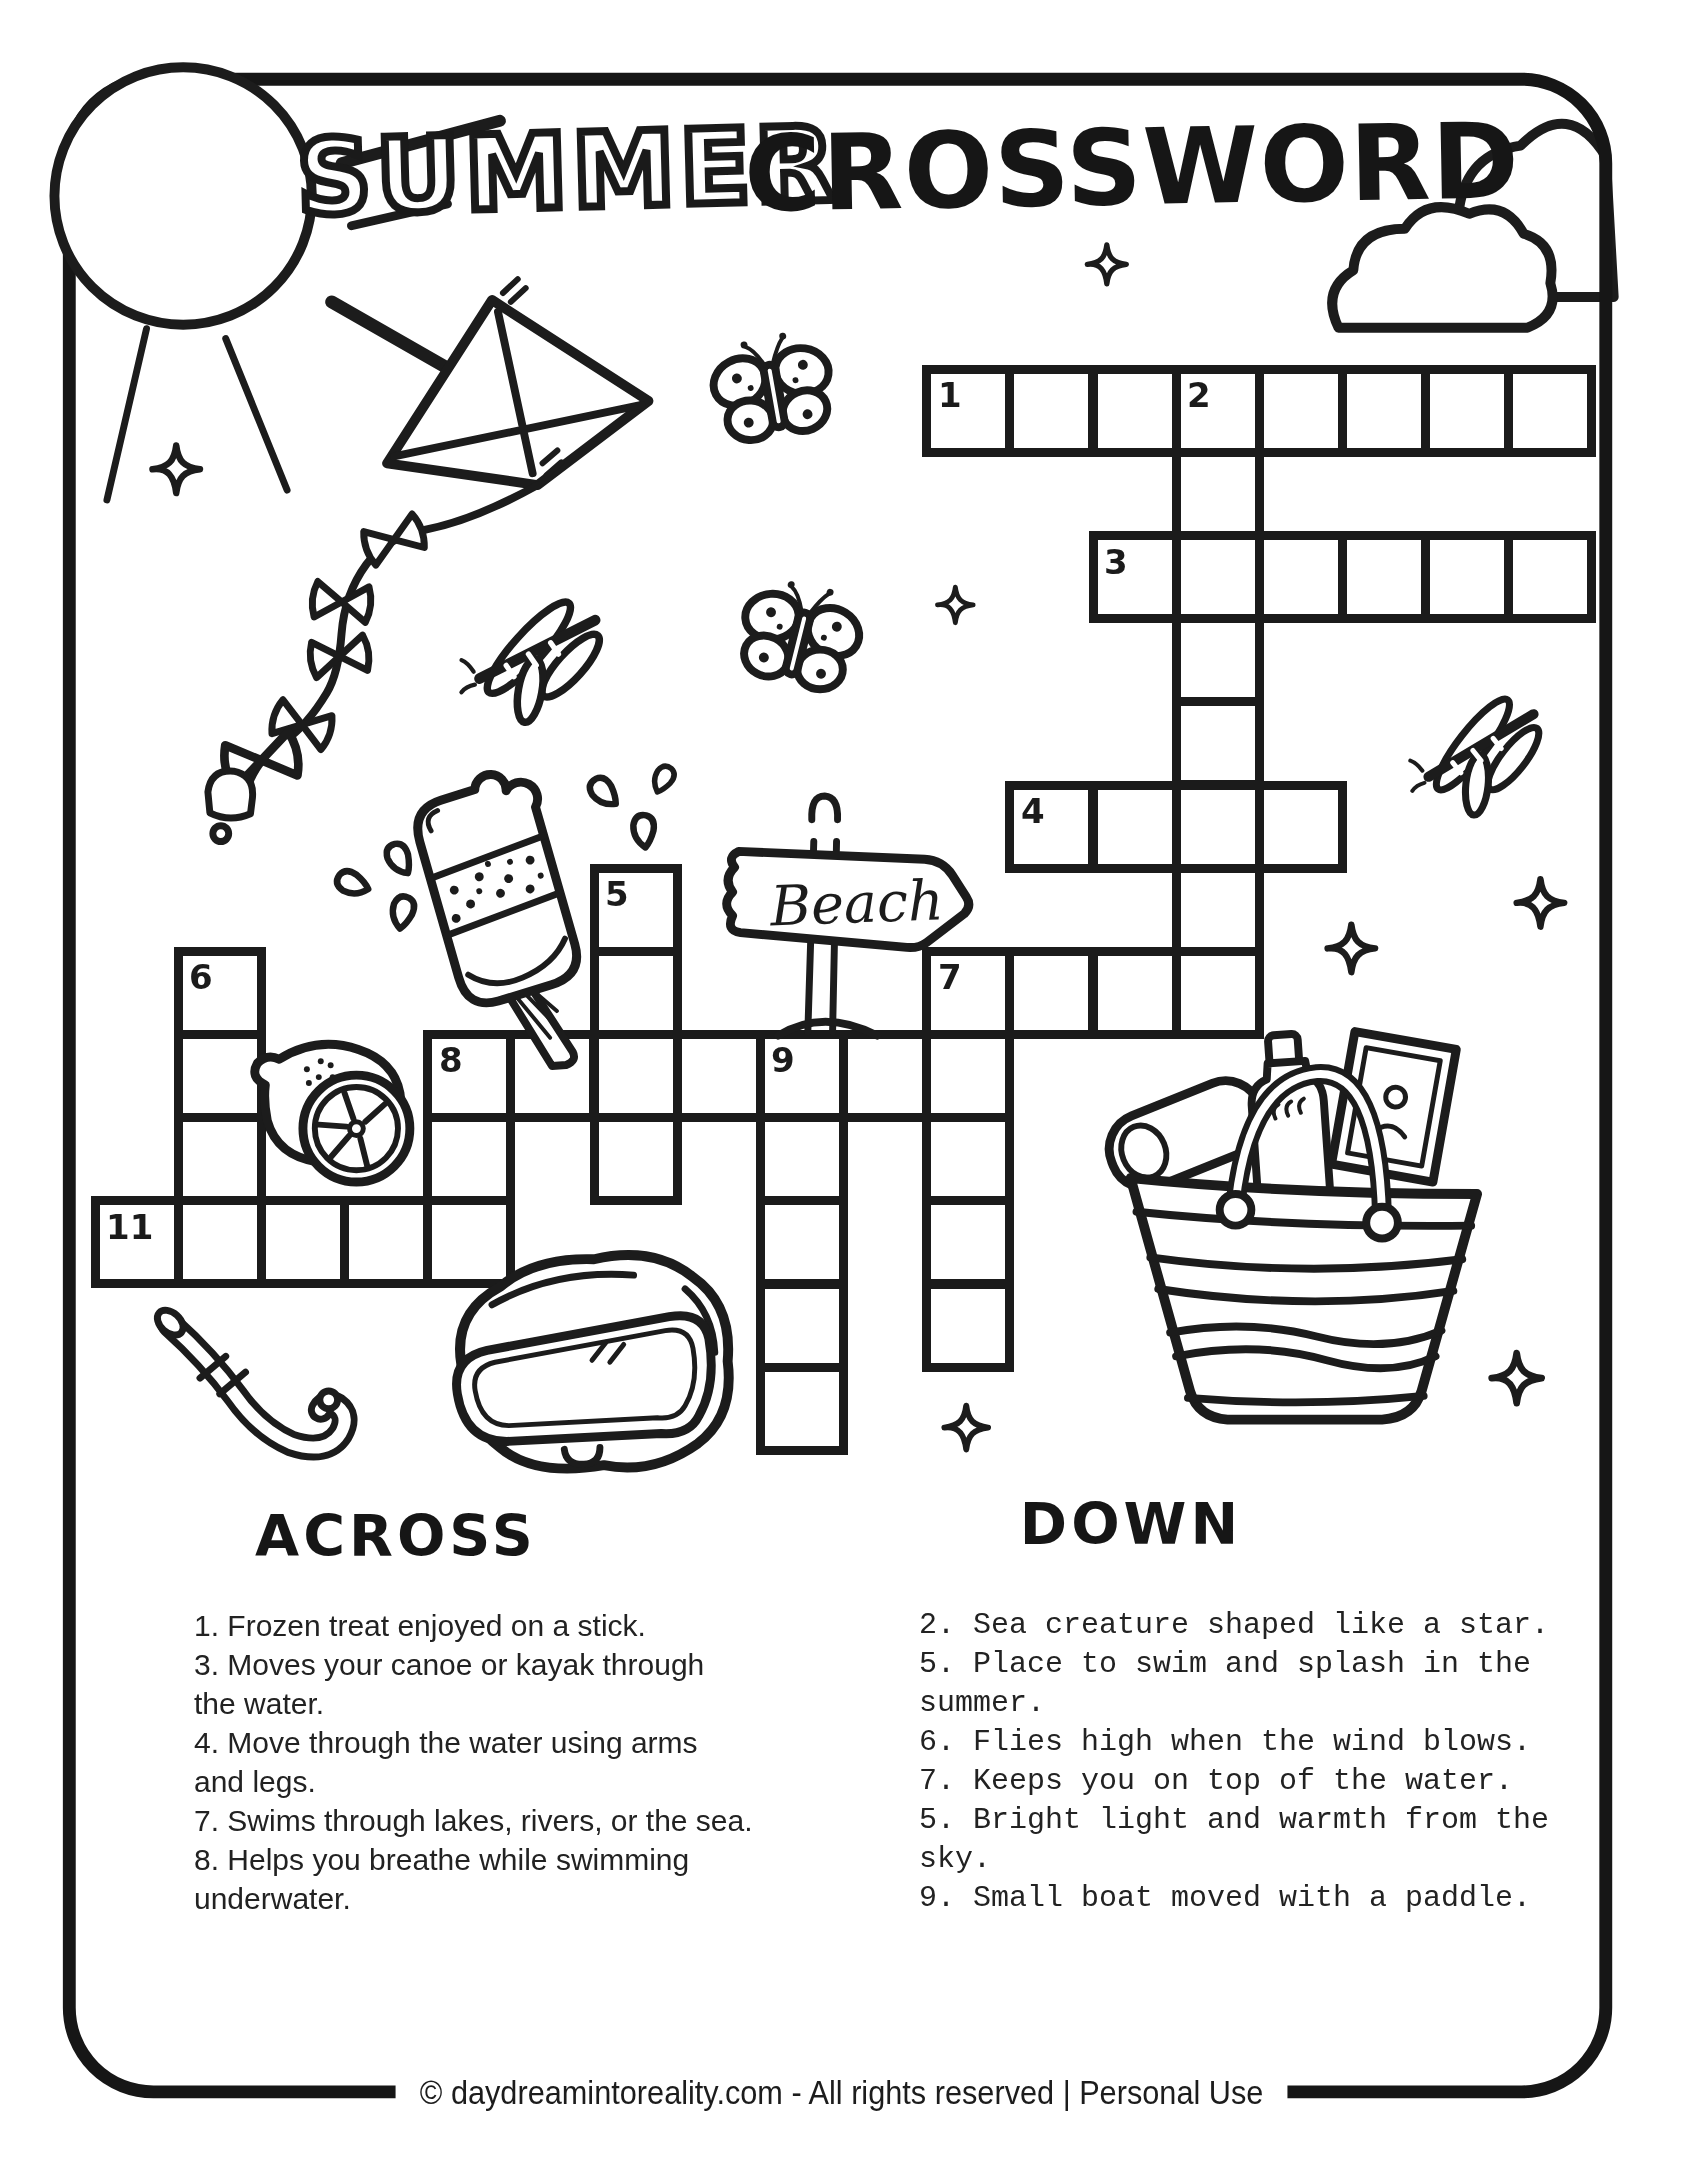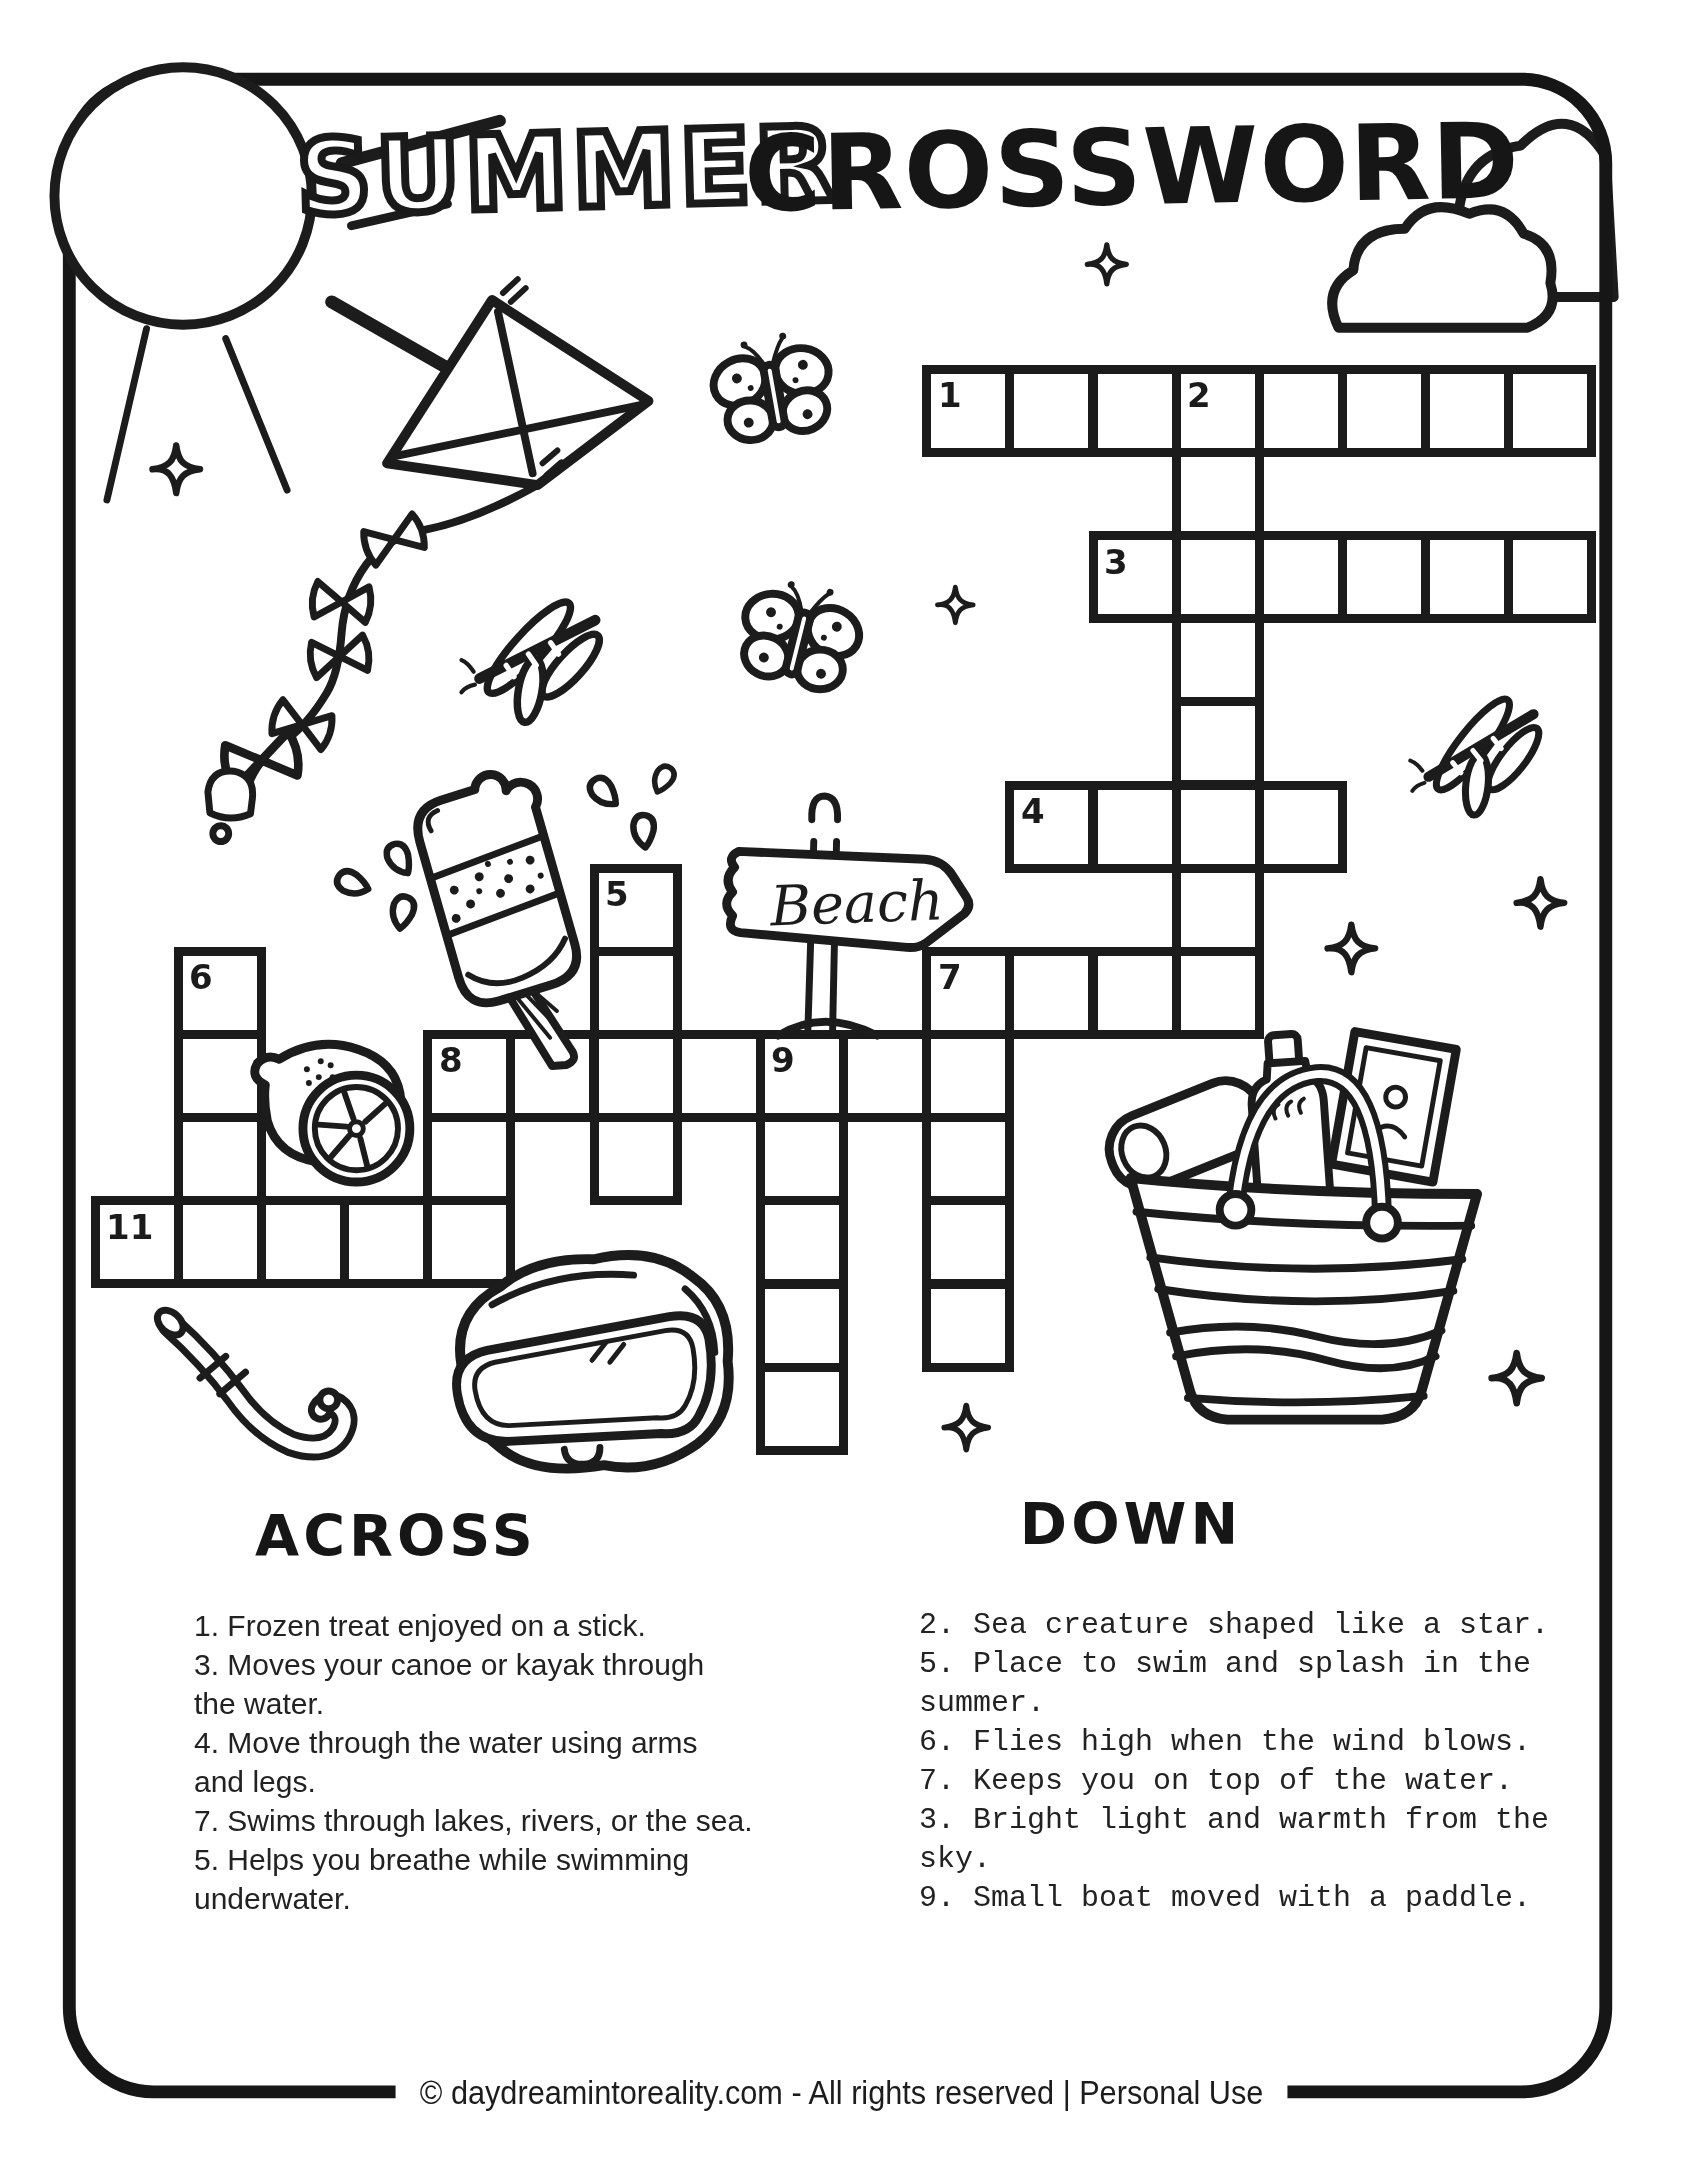--- a/index.html
+++ b/index.html
@@ -300,30 +300,30 @@
   <div class="txt section-heading" id="across-heading">ACROSS</div>
   <div class="txt section-heading" id="down-heading">DOWN</div>
 
   <div class="txt clue-col" id="across-clues">
       <div class="clue">1. Frozen treat enjoyed on a stick.</div>
       <div class="clue">3. Moves your canoe or kayak through
 the water.</div>
       <div class="clue">4. Move through the water using arms
 and legs.</div>
       <div class="clue">7. Swims through lakes, rivers, or the sea.</div>
-      <div class="clue">5. Helps you breathe while swimming
+      <div class="clue">8. Helps you breathe while swimming
 underwater.</div>
     </div>
   <div class="txt clue-col" id="down-clues">
       <div class="clue">2. Sea creature shaped like a star.</div>
       <div class="clue">5. Place to swim and splash in the
 summer.</div>
       <div class="clue">6. Flies high when the wind blows.</div>
       <div class="clue">7. Keeps you on top of the water.</div>
-      <div class="clue">3. Bright light and warmth from the sky.</div>
+      <div class="clue">5. Bright light and warmth from the sky.</div>
       <div class="clue">9. Small boat moved with a paddle.</div>
     </div>
 
   <div class="txt" id="footer-bar">
     <span id="footer-text">© daydreamintoreality.com - All rights reserved | Personal Use</span>
   </div>
 
 </div>
 
 

